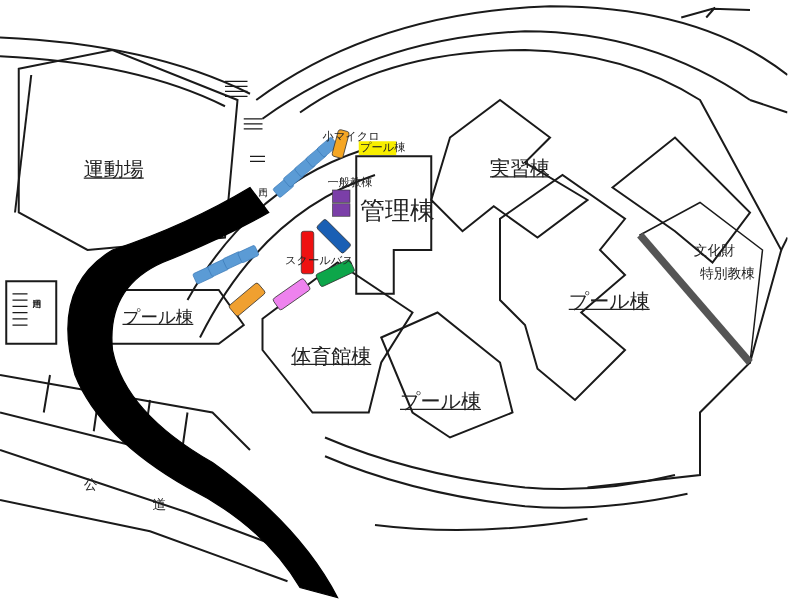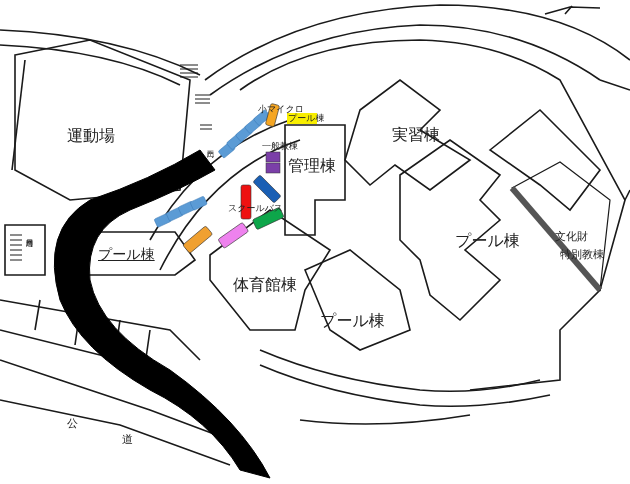--- a/index.html
+++ b/index.html
@@ -1,22 +1,22 @@
 <!DOCTYPE html>
 <html><head>
 <meta charset="utf-8">
 <style>
   html,body{margin:0;padding:0;background:#fff;}
   body{width:630px;height:484px;overflow:hidden;position:relative;font-family:"DejaVu Sans",sans-serif;}
   #map{position:absolute;left:0;top:0;width:630px;height:484px;}
   .lbl{position:absolute;color:#222;white-space:nowrap;line-height:1;}
-  .big{font-size:16px;}
+  .big{font-size:16px;text-decoration:underline;}
   .med{font-size:14px;text-decoration:underline;}
-  .sm{font-size:11px;margin-top:36px;}
-  .tiny{font-size:9px;font-family:Liberation Mono, monospace;}
+  .sm{font-size:11px;}
+  .tiny{font-size:9px;}
   .vert{writing-mode:vertical-rl;font-size:7px;}
 </style>
 </head>
 <body>
 
 <svg id="map" viewBox="0 0 630 484" xmlns="http://www.w3.org/2000/svg">
   <g fill="none" stroke="#1a1a1a" stroke-width="1.6">
 
     <path d="M0 30 Q120 35 200 75"></path>
     <path d="M0 45 Q110 50 180 85"></path>
@@ -93,21 +93,21 @@
   <rect x="266" y="163" width="14" height="10" fill="#7b3fa8" stroke="#333" stroke-width="0.5"></rect>
   <rect x="241" y="185" width="10" height="34" rx="2" fill="#ee1111" stroke="#333" stroke-width="0.6"></rect>
   <rect x="262" y="174" width="10" height="30" rx="2" fill="#1a5fb4" stroke="#333" stroke-width="0.6" transform="rotate(-45 267 189)"></rect>
   <rect x="253" y="213" width="30" height="11" rx="2" fill="#0da64a" stroke="#333" stroke-width="0.6" transform="rotate(-25 268 218)"></rect>
   <rect x="218" y="230" width="30" height="11" rx="2" fill="#ee82ee" stroke="#333" stroke-width="0.6" transform="rotate(-35 233 235)"></rect>
   <rect x="183" y="234" width="30" height="11" rx="2" fill="#f0a030" stroke="#333" stroke-width="0.6" transform="rotate(-40 198 240)"></rect>
 </svg>
 
 <div class="lbl big" style="left:67px;top:128px">運動場</div>
 <div class="lbl big" style="left:392px;top:127px">実習棟</div>
-<div class="lbl" style="left:288px;top:158px;font-size:16px">管理棟</div>
+<div class="lbl" style="left:288px;top:158px;font-size:20px">管理棟</div>
 <div class="lbl big" style="left:455px;top:233px">プール棟</div>
 <div class="lbl sm" style="left:555px;top:195px">文化財</div>
 <div class="lbl sm" style="left:560px;top:213px">特別教棟</div>
 <div class="lbl med" style="left:98px;top:247px">プール棟</div>
 <div class="lbl big" style="left:233px;top:277px">体育館棟</div>
 <div class="lbl big" style="left:320px;top:313px">プール棟</div>
 <div class="lbl sm" style="left:67px;top:382px">公</div>
 <div class="lbl sm" style="left:122px;top:398px">道</div>
 <div class="lbl vert" style="left:25px;top:234px">通用門</div>
 <div class="lbl vert" style="left:206px;top:145px">正門</div>

